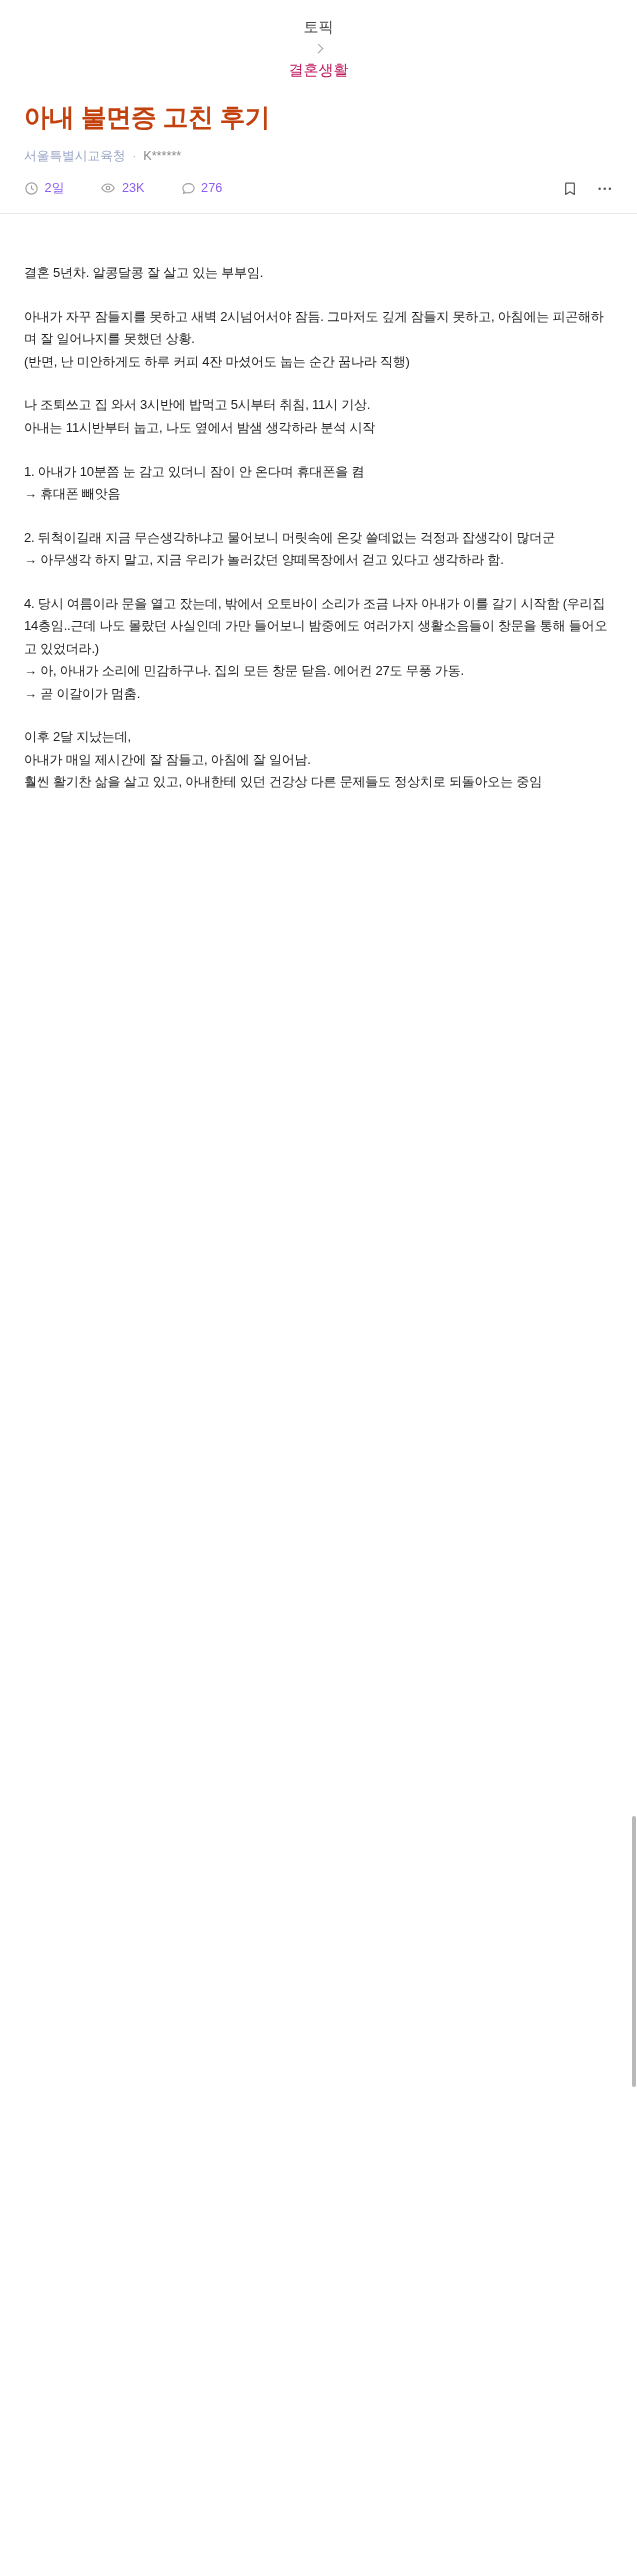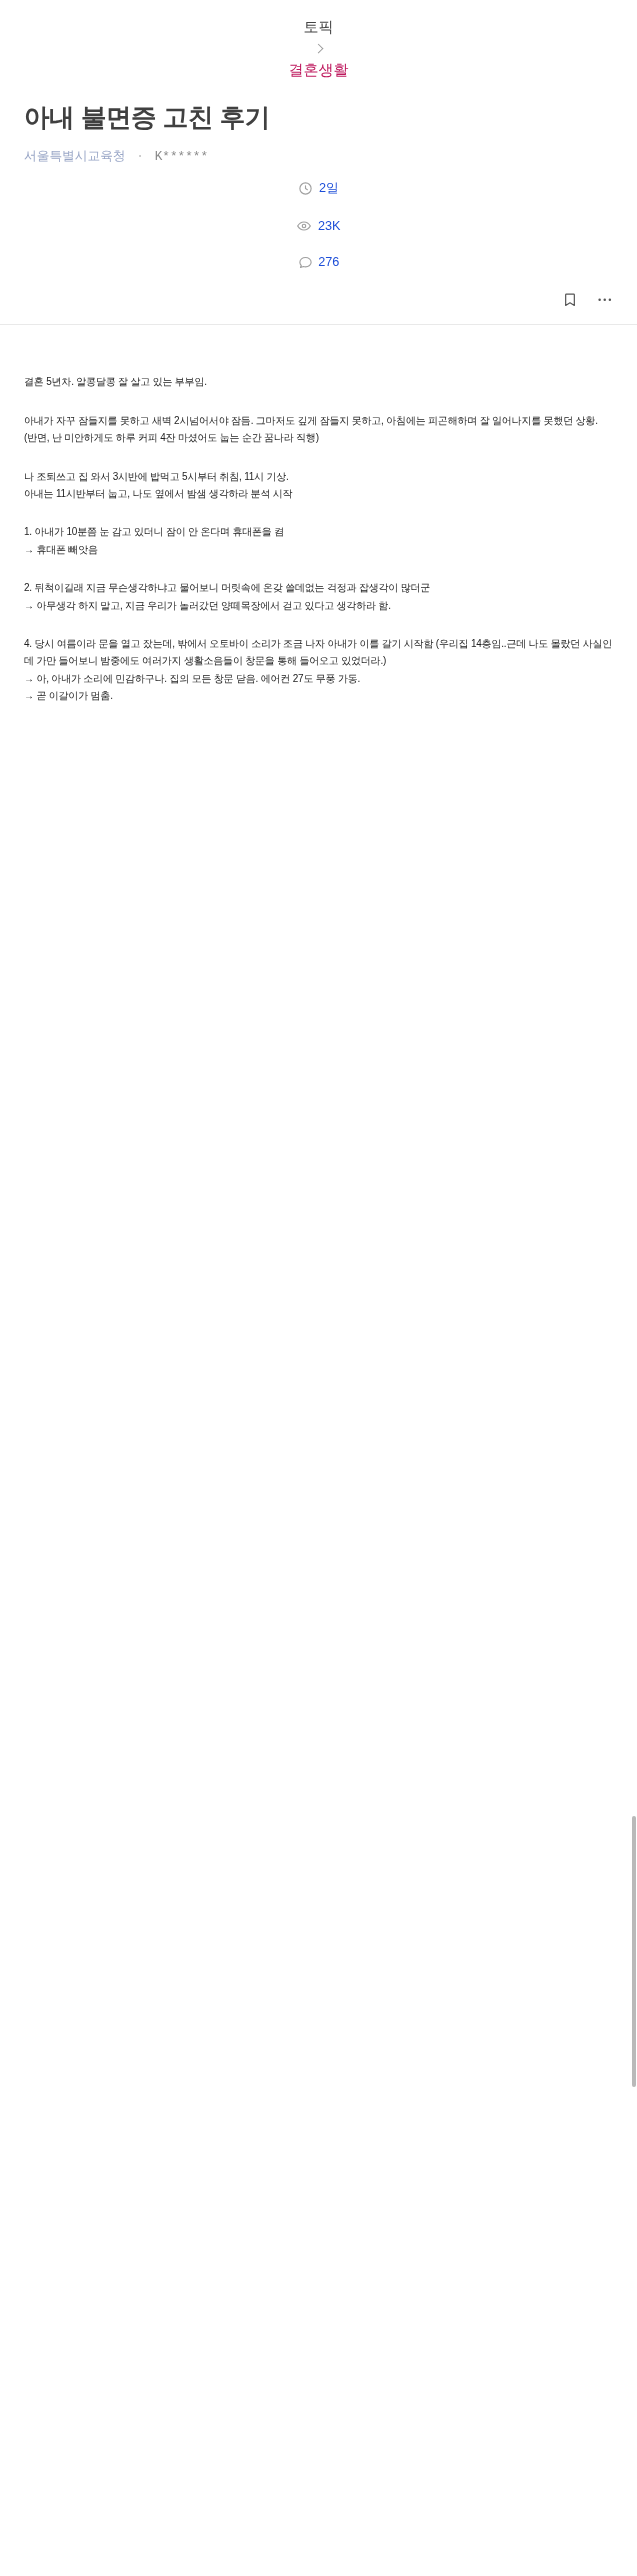--- a/index.html
+++ b/index.html
@@ -36,44 +36,42 @@
     margin-bottom: 1.6px;
   }
   .breadcrumb .crumb-current { color: #be185d; font-weight: normal; }
 
   
   .title-wrap { padding: 8px 24px 0 24px; }
   .post-title {
     font-size: 25.5px;
     font-weight: bold;
     letter-spacing: -0.4px;
-    color: #404040;
+    color: #c2410c;
     line-height: 1.3;
   }
 
   
   .author-line {
     padding: 14.3px 24px 0 24px;
     font-size: 12.7px;
     color: #8a8a8a;
-    font-family: Liberation Mono, monospace;
   }
   .author-line .org { color: #9aa7c7; }
   .author-line .sep { color: #c0c0c0; padding: 0 3.2px; }
   .author-line .nick { color: #8a8a8a; }
 
   
   .meta-row {
     display: flex;
     align-items: center;
     padding: 14.3px 24px 16px 24px;
     font-size: 12.7px;
-    color: #1d4ed8;
-    gap: 21px;
-    flex-direction: column;
+    color: #8b5cf6;
+    gap: 36px;
   }
   .meta-item { display: flex; align-items: center; gap: 5.6px; }
   .meta-right {
     margin-left: auto;
     display: flex;
     align-items: center;
     gap: 17.5px;
   }
   .icon { display: inline-block; line-height: 0; }
   .icon svg { display: block; }
@@ -81,21 +79,21 @@
   
   .divider {
     height: 0.8px;
     background: #e9e9e9;
     margin: 0 0 0 0;
   }
 
   
   .post-body {
     padding: 48px 24px 32px 24px;
-    font-size: 10px;
+    font-size: 13px;
     line-height: 1.72;
     color: #222;
     letter-spacing: -0.2px;
   }
   .para { margin: 0 0 21.5px 0; white-space: pre-wrap; }
   .para:last-child { margin-bottom: 0; }
 
   
   .scrollbar-track {
     position: absolute;
@@ -189,18 +187,21 @@
 (반면, 난 미안하게도 하루 커피 4잔 마셨어도 눕는 순간 꿈나라 직행)</p>
   <p class="para">나 조퇴쓰고 집 와서 3시반에 밥먹고 5시부터 취침, 11시 기상.
 아내는 11시반부터 눕고, 나도 옆에서 밤샘 생각하라 분석 시작</p>
   <p class="para">1. 아내가 10분쯤 눈 감고 있더니 잠이 안 온다며 휴대폰을 켬
 → 휴대폰 빼앗음</p>
   <p class="para">2. 뒤척이길래 지금 무슨생각하냐고 물어보니 머릿속에 온갖 쓸데없는 걱정과 잡생각이 많더군
 → 아무생각 하지 말고, 지금 우리가 놀러갔던 양떼목장에서 걷고 있다고 생각하라 함.</p>
   <p class="para">4. 당시 여름이라 문을 열고 잤는데, 밖에서 오토바이 소리가 조금 나자 아내가 이를 갈기 시작함 (우리집 14층임..근데 나도 몰랐던 사실인데 가만 들어보니 밤중에도 여러가지 생활소음들이 창문을 통해 들어오고 있었더라.)
 → 아, 아내가 소리에 민감하구나. 집의 모든 창문 닫음. 에어컨 27도 무풍 가동.
 → 곧 이갈이가 멈춤.</p>
+  <p class="para">이후 2달 지났는데,
+아내가 매일 제시간에 잘 잠들고, 아침에 잘 일어남.
+훨씬 활기찬 삶을 살고 있고, 아내한테 있던 건강상 다른 문제들도 정상치로 되돌아오는 중임</p>
 </div>
 
 <div class="scrollbar-track">
   <div class="scrollbar-thumb"></div>
 </div>
 
 
 </body></html>

